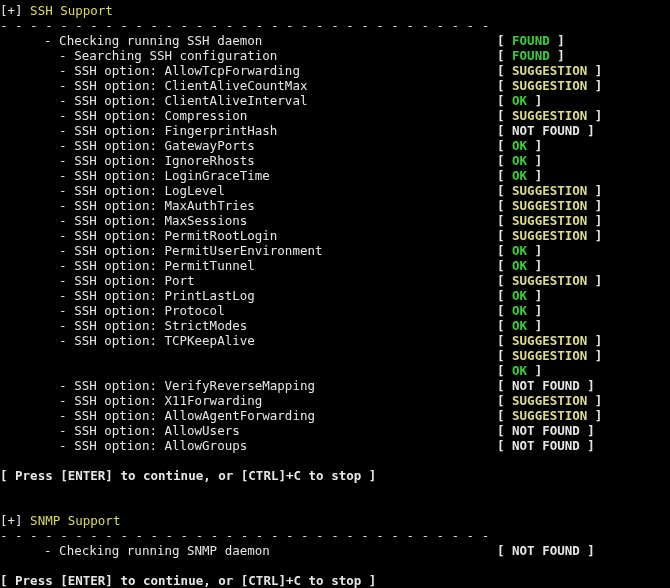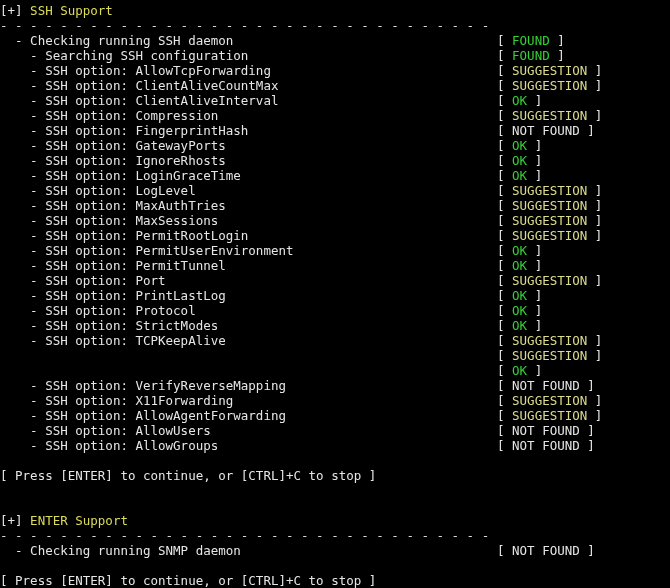--- a/index.html
+++ b/index.html
@@ -26,38 +26,40 @@
   }
   .line {
     position: relative;
     height: 15px;
     white-space: pre;
     display: block;
   }
   .label {
     display: inline-block;
     white-space: pre;
+    margin-left: 29px;
   }
   .status {
     position: absolute;
     left: 497px;
     top: 0;
     white-space: pre;
+    font-weight: bold;
   }
   .hdr-mark { color: #e6e6e6; }
   .hdr-title { color: #dcdc5a; }
   .sep { color: #d8d8d8; letter-spacing: 0px; }
   .blank { height: 15px; }
 
   .st-ok      { color: #35d135; }
   .st-found   { color: #35d135; }
   .st-sugg    { color: #dcdc8c; }
   .st-notfnd  { color: #e6e6e6; margin-top: 9px; }
   .bracket    { color: #e6e6e6; }
-  .prompt     { color: #e6e6e6; }
+  .prompt     { color: #e6e6e6; font-weight: bold; }
 </style>
 </head>
 <body>
 
 <div id="terminal">
     <div>
       <div class="line"><span class="hdr-mark">[+]</span> <span class="hdr-title">SSH Support</span></div>
       <div class="line"><span class="sep">- - - - - - - - - - - - - - - - - - - - - - - - - - - - - - - - -</span></div>
       <div class="line"><span class="label">  - Checking running SSH daemon</span><span class="status"><span class="bracket">[ </span><span class="st-found">FOUND</span><span class="bracket"> ]</span></span></div>
       <div class="line"><span class="label">    - Searching SSH configuration</span><span class="status"><span class="bracket">[ </span><span class="st-found">FOUND</span><span class="bracket"> ]</span></span></div>
@@ -86,19 +88,19 @@
       <div class="line"><span class="label">    - SSH option: X11Forwarding</span><span class="status"><span class="bracket">[ </span><span class="st-sugg">SUGGESTION</span><span class="bracket"> ]</span></span></div>
       <div class="line"><span class="label">    - SSH option: AllowAgentForwarding</span><span class="status"><span class="bracket">[ </span><span class="st-sugg">SUGGESTION</span><span class="bracket"> ]</span></span></div>
       <div class="line"><span class="label">    - SSH option: AllowUsers</span><span class="status"><span class="bracket">[ </span><span class="st-notfnd">NOT FOUND</span><span class="bracket"> ]</span></span></div>
       <div class="line"><span class="label">    - SSH option: AllowGroups</span><span class="status"><span class="bracket">[ </span><span class="st-notfnd">NOT FOUND</span><span class="bracket"> ]</span></span></div>
       <div class="line blank"></div>
       <div class="line"><span class="prompt">[ Press [ENTER] to continue, or [CTRL]+C to stop ]</span></div>
       <div class="line blank"></div>
       <div class="line blank"></div>
     </div>
     <div>
-      <div class="line"><span class="hdr-mark">[+]</span> <span class="hdr-title">ENTER Support</span></div>
+      <div class="line"><span class="hdr-mark">[+]</span> <span class="hdr-title">SNMP Support</span></div>
       <div class="line"><span class="sep">- - - - - - - - - - - - - - - - - - - - - - - - - - - - - - - - -</span></div>
       <div class="line"><span class="label">  - Checking running SNMP daemon</span><span class="status"><span class="bracket">[ </span><span class="st-notfnd">NOT FOUND</span><span class="bracket"> ]</span></span></div>
       <div class="line blank"></div>
       <div class="line"><span class="prompt">[ Press [ENTER] to continue, or [CTRL]+C to stop ]</span></div>
     </div>
   </div>
 
 </body></html>

